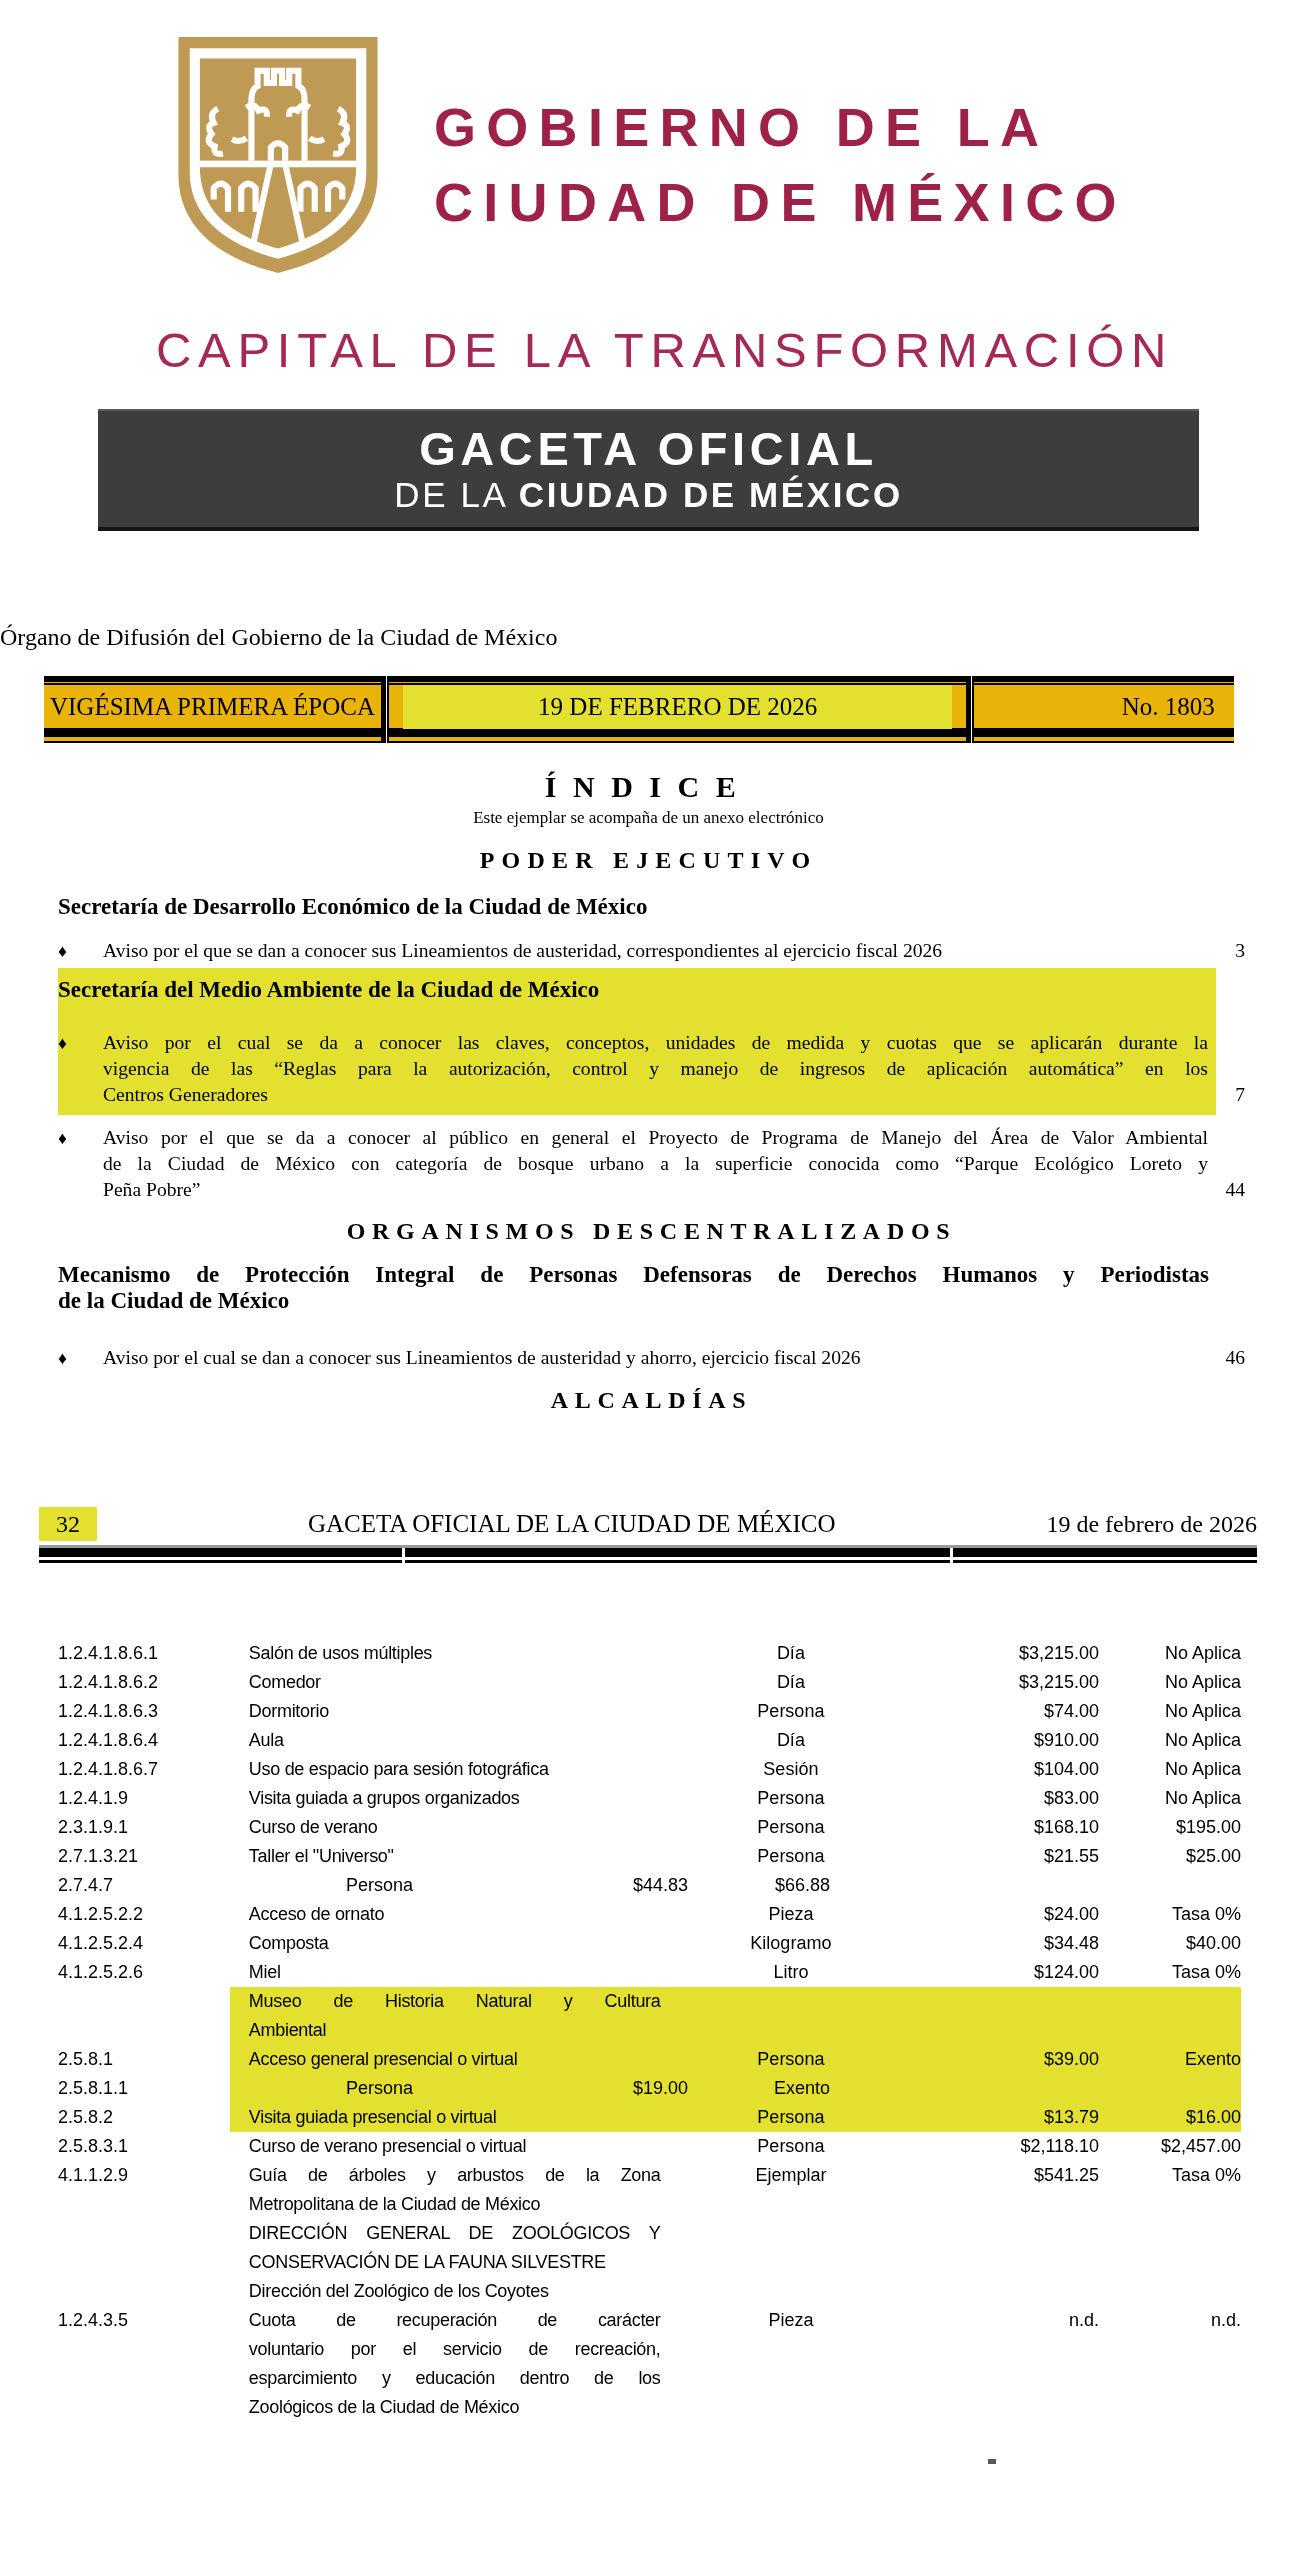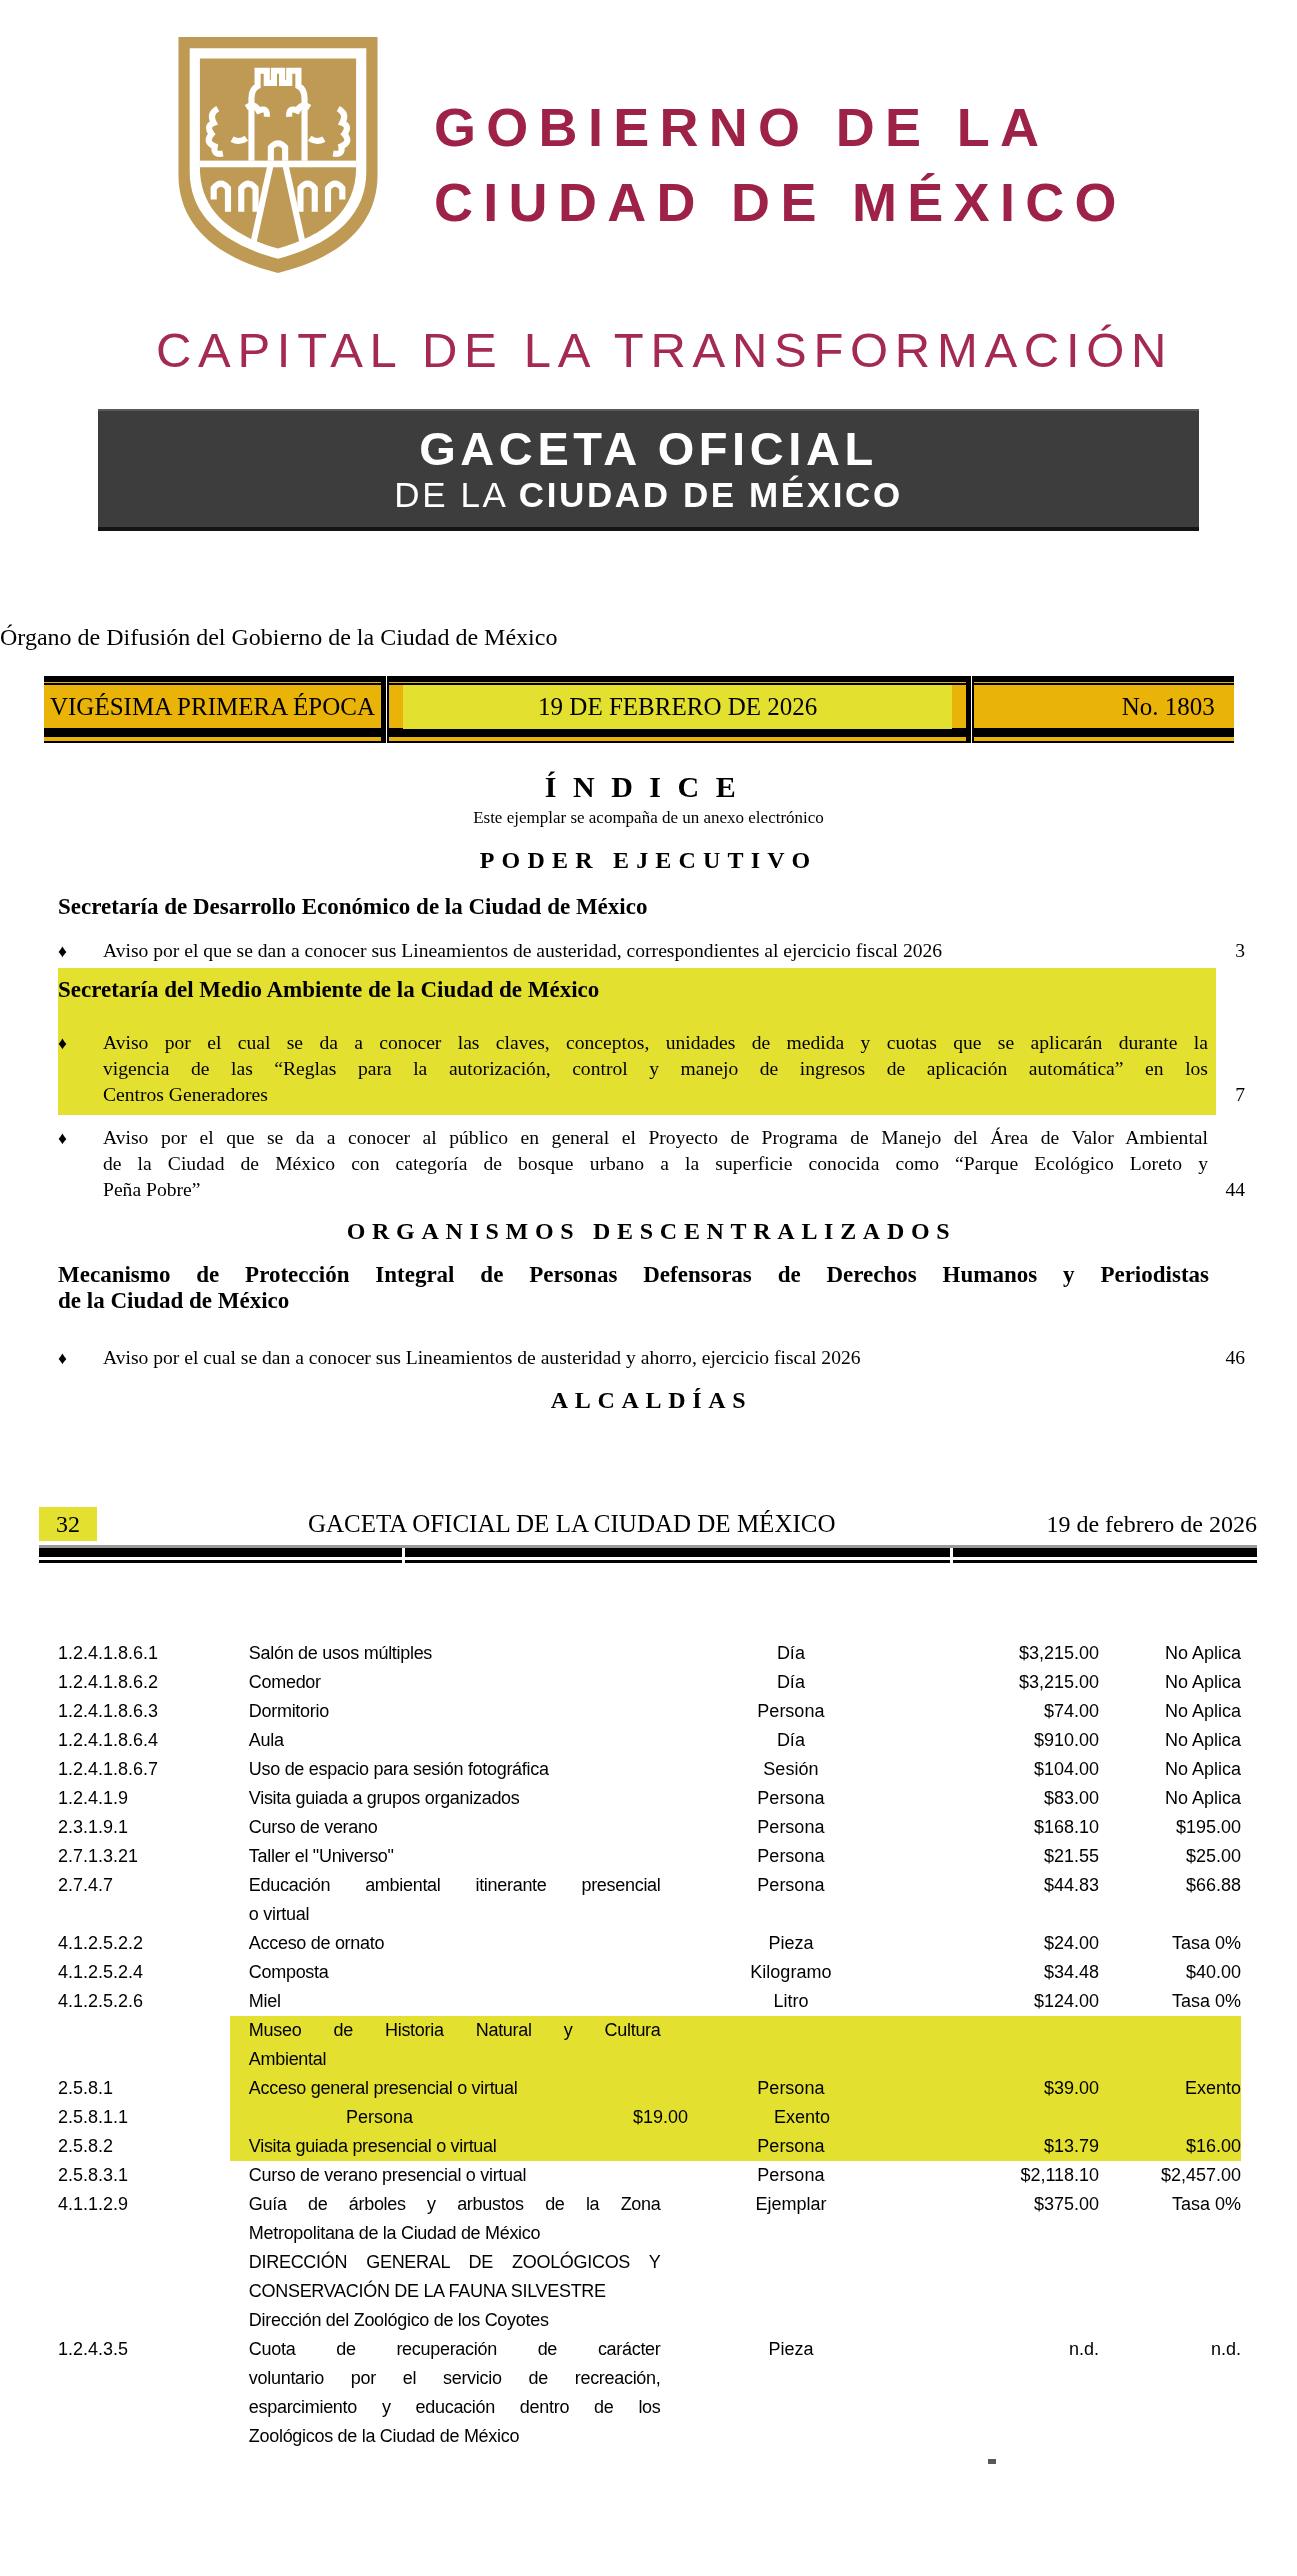--- a/index.html
+++ b/index.html
@@ -286,24 +286,20 @@
       <div class="t-code">2.7.1.3.21</div>
       <div class="t-desc">
         <div class="ln">Taller el "Universo"</div>
       </div>
       <div class="t-unit">Persona</div>
       <div class="t-price">$21.55</div>
       <div class="t-tariff">$25.00</div>
     </div>
     <div class="t-row">
       <div class="t-code">2.7.4.7</div>
-      <div class="t-desc">
-        <div class="ln jl">Educación ambiental itinerante presencial</div>
-        <div class="ln">o virtual</div>
-      </div>
       <div class="t-unit">Persona</div>
       <div class="t-price">$44.83</div>
       <div class="t-tariff">$66.88</div>
     </div>
     <div class="t-row">
       <div class="t-code">4.1.2.5.2.2</div>
       <div class="t-desc">
         <div class="ln">Acceso de ornato</div>
       </div>
       <div class="t-unit">Pieza</div>
@@ -371,21 +367,21 @@
       <div class="t-price">$2,118.10</div>
       <div class="t-tariff">$2,457.00</div>
     </div>
     <div class="t-row">
       <div class="t-code">4.1.1.2.9</div>
       <div class="t-desc">
         <div class="ln jl">Guía de árboles y arbustos de la Zona</div>
         <div class="ln">Metropolitana de la Ciudad de México</div>
       </div>
       <div class="t-unit">Ejemplar</div>
-      <div class="t-price">$375.00</div>
+      <div class="t-price">$541.25</div>
       <div class="t-tariff">Tasa 0%</div>
     </div>
     <div class="t-row">
       <div class="t-code"></div>
       <div class="t-desc">
         <div class="ln jl">DIRECCIÓN GENERAL DE ZOOLÓGICOS Y</div>
         <div class="ln">CONSERVACIÓN DE LA FAUNA SILVESTRE</div>
       </div>
       <div class="t-unit"></div>
       <div class="t-price"></div>

